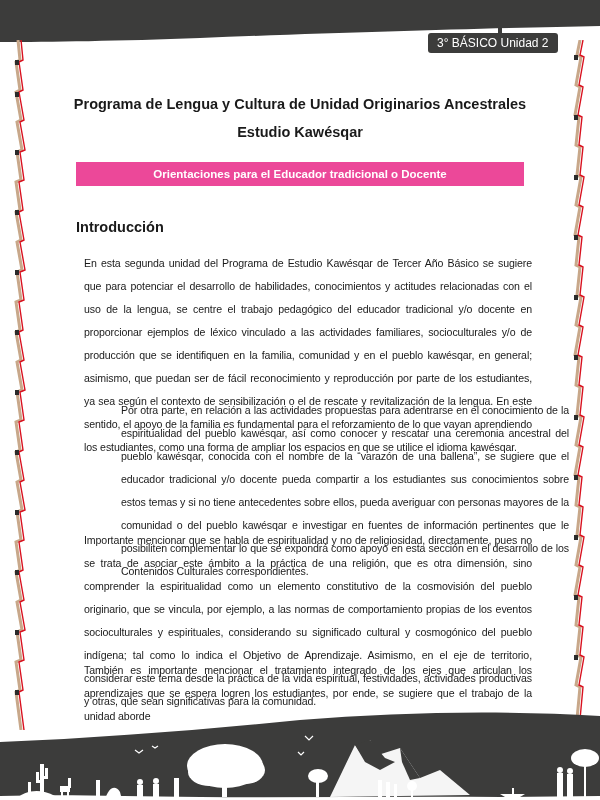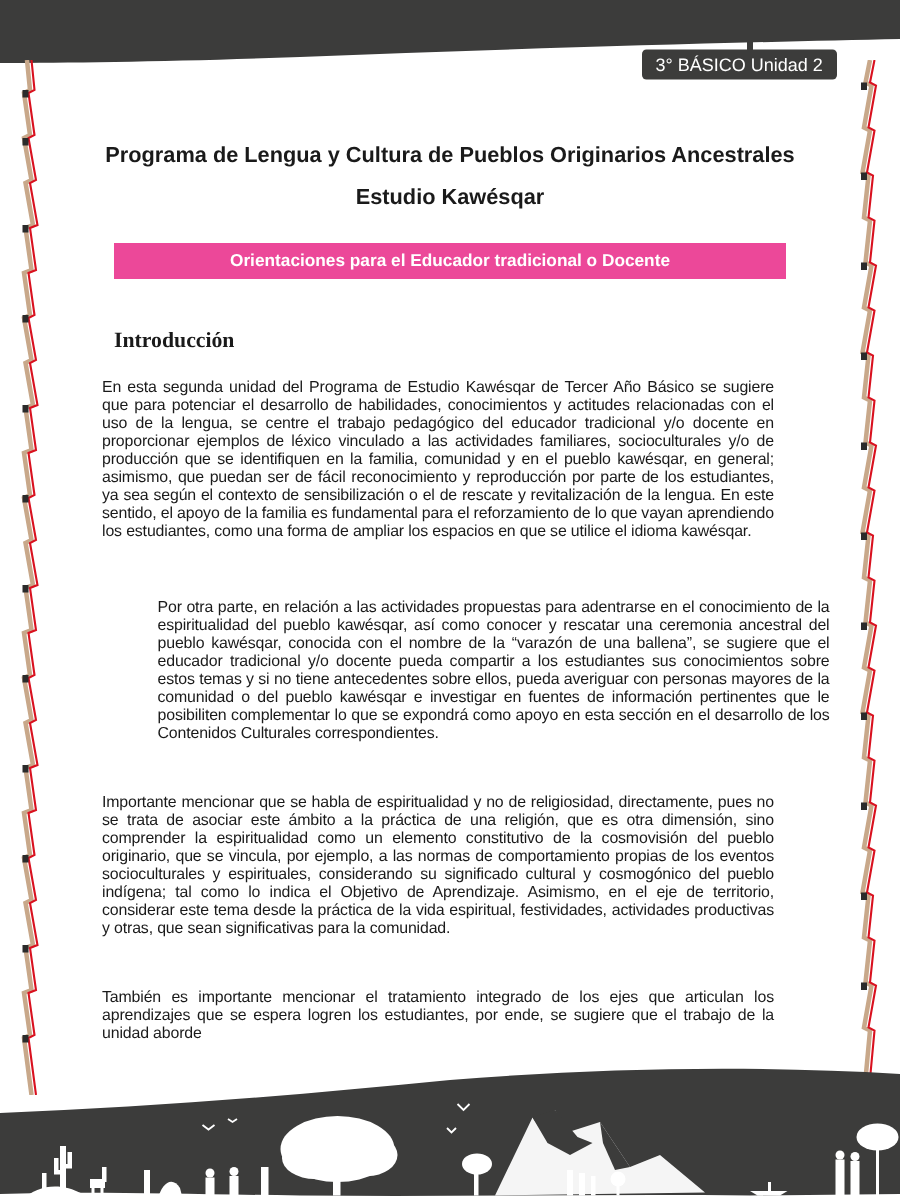--- a/index.html
+++ b/index.html
@@ -26,25 +26,25 @@
     }
     .title-1 { top: 96px; }
     .title-2 { top: 124px; }
 
     .orient-banner {
       position: absolute; left: 76px; top: 162px; width: 448px; height: 24px;
       background: #ec4899; color: #ffffff; text-align: center;
       font-size: 11.5px; font-weight: bold; line-height: 24px;
     }
     .section-heading {
-      position: absolute; left: 76px; top: 219px; font-size: 14.5px; font-weight: bold; color: #1a1a1a; font-family: Liberation Serif, serif;
+      position: absolute; left: 76px; top: 219px; font-size: 14.5px; font-weight: bold; color: #1a1a1a;
     }
     .body-text {
-      position: absolute; left: 68px; width: 448px;
-      font-size: 10.6px; line-height: 12px; text-align: justify; color: #1a1a1a;
+      position: absolute; left: 84px; width: 448px;
+      font-size: 10.6px; line-height: 23px; text-align: justify; color: #1a1a1a;
       letter-spacing: -0.1px;
     }
     .p1 { top: 252px; }
     .p2 { top: 399px; margin-left: 37px; }
     .p3 { top: 529px; }
     .p4 { top: 659px; }
 
     .footer-art { position: absolute; left: 0; top: 700px; width: 600px; height: 100px; }
   </style>
 </head>
@@ -86,21 +86,21 @@
     <rect x="10" y="255" width="4" height="5"></rect>
       <rect x="10" y="315" width="4" height="5"></rect>
     <rect x="10" y="375" width="4" height="5"></rect>
       <rect x="10" y="435" width="4" height="5"></rect>
     <rect x="10" y="495" width="4" height="5"></rect>
       <rect x="10" y="555" width="4" height="5"></rect>
     <rect x="10" y="615" width="4" height="5"></rect>
   </g>
 </svg>
 
-<div class="title title-1">Programa de Lengua y Cultura de Pueblos Originarios Ancestrales</div>
+<div class="title title-1">Programa de Lengua y Cultura de Unidad Originarios Ancestrales</div>
 <div class="title title-2">Estudio Kawésqar</div>
 
 <div class="orient-banner">Orientaciones para el Educador tradicional o Docente</div>
 
 <div class="section-heading">Introducción</div>
 
 <div class="body-text p1">En esta segunda unidad del Programa de Estudio Kawésqar de Tercer Año Básico se sugiere que para potenciar el desarrollo de habilidades, conocimientos y actitudes relacionadas con el uso de la lengua, se centre el trabajo pedagógico del educador tradicional y/o docente en proporcionar ejemplos de léxico vinculado a las actividades familiares, socioculturales y/o de producción que se identifiquen en la familia, comunidad y en el pueblo kawésqar, en general; asimismo, que puedan ser de fácil reconocimiento y reproducción por parte de los estudiantes, ya sea según el contexto de sensibilización o el de rescate y revitalización de la lengua. En este sentido, el apoyo de la familia es fundamental para el reforzamiento de lo que vayan aprendiendo los estudiantes, como una forma de ampliar los espacios en que se utilice el idioma kawésqar.</div>
 <div class="body-text p2">Por otra parte, en relación a las actividades propuestas para adentrarse en el conocimiento de la espiritualidad del pueblo kawésqar, así como conocer y rescatar una ceremonia ancestral del pueblo kawésqar, conocida con el nombre de la “varazón de una ballena”, se sugiere que el educador tradicional y/o docente pueda compartir a los estudiantes sus conocimientos sobre estos temas y si no tiene antecedentes sobre ellos, pueda averiguar con personas mayores de la comunidad o del pueblo kawésqar e investigar en fuentes de información pertinentes que le posibiliten complementar lo que se expondrá como apoyo en esta sección en el desarrollo de los Contenidos Culturales correspondientes.</div>
 <div class="body-text p3">Importante mencionar que se habla de espiritualidad y no de religiosidad, directamente, pues no se trata de asociar este ámbito a la práctica de una religión, que es otra dimensión, sino comprender la espiritualidad como un elemento constitutivo de la cosmovisión del pueblo originario, que se vincula, por ejemplo, a las normas de comportamiento propias de los eventos socioculturales y espirituales, considerando su significado cultural y cosmogónico del pueblo indígena; tal como lo indica el Objetivo de Aprendizaje. Asimismo, en el eje de territorio, considerar este tema desde la práctica de la vida espiritual, festividades, actividades productivas y otras, que sean significativas para la comunidad.</div>
 <div class="body-text p4">También es importante mencionar el tratamiento integrado de los ejes que articulan los aprendizajes que se espera logren los estudiantes, por ende, se sugiere que el trabajo de la unidad aborde</div>

